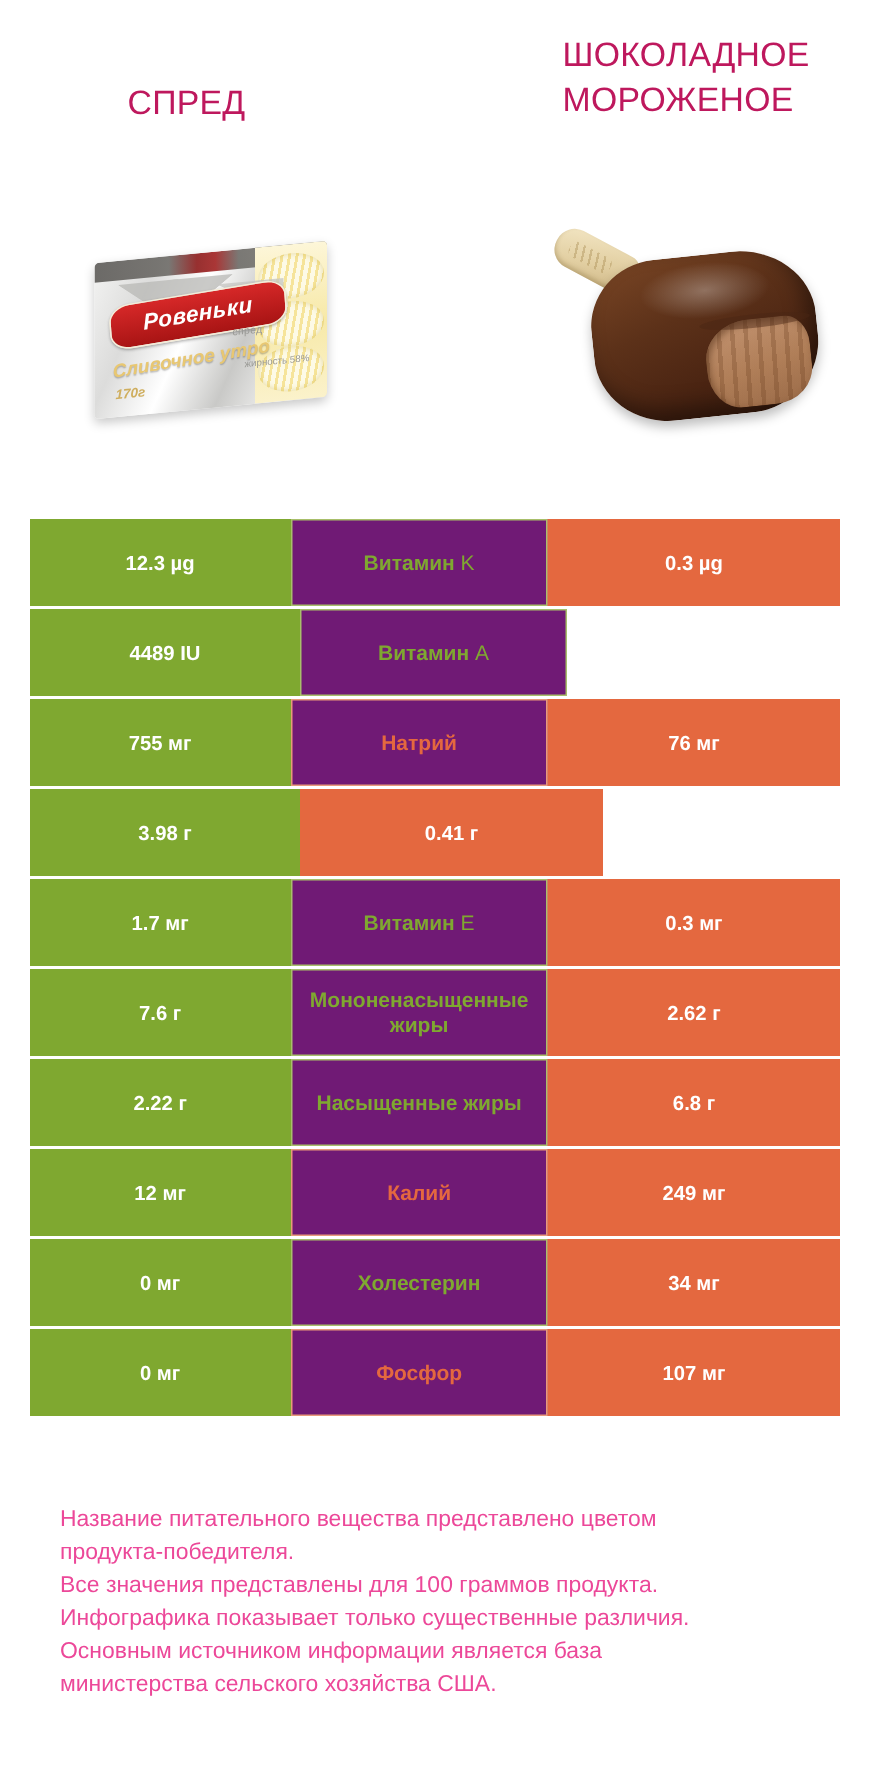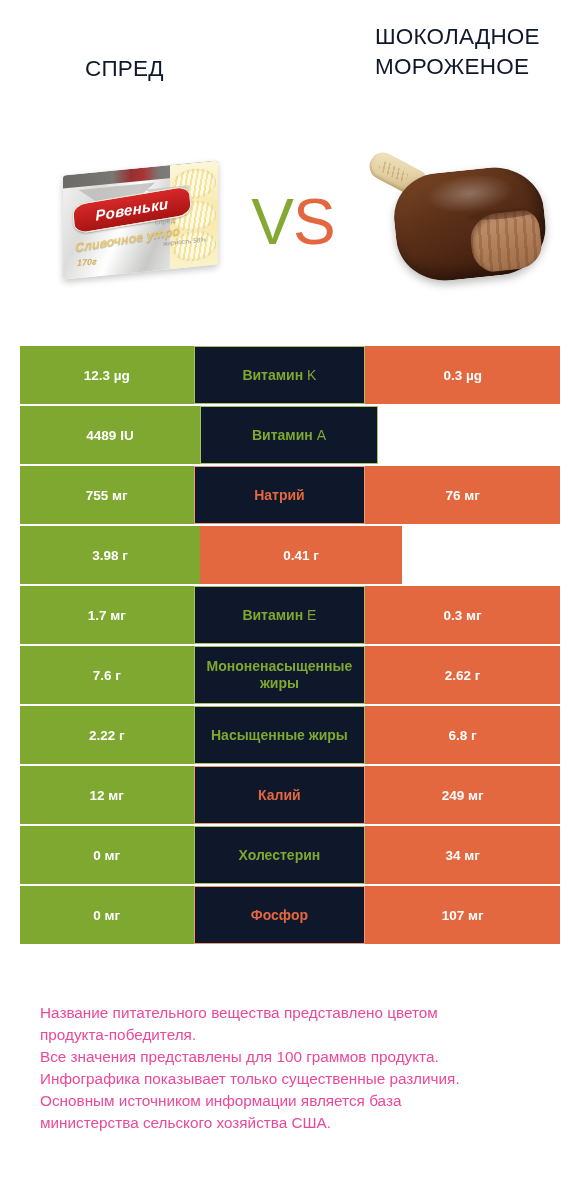--- a/index.html
+++ b/index.html
@@ -17,21 +17,21 @@
 
   
   .titles {
     position: absolute;
     top: 0; left: 0;
     width: 580px;
     height: 130px;
   }
   .title {
     position: absolute;
-    color: #0f172a;
+    color: #be185d;
     font-size: 22.5px;
     font-weight: 400;
     letter-spacing: 0.2px;
     line-height: 30px;
     text-transform: uppercase;
   }
   .title-left {
     left: 85px;
     top: 54px;
     width: 185px;
@@ -276,21 +276,21 @@
   }
   .cell-right {
     width: 202px;
     background: #e4683f;
     color: #ffffff;
     font-size: 13.5px;
     font-weight: bold;
   }
   .cell-mid {
     width: 178px;
-    background: #0f172a;
+    background: #701a75;
     font-size: 14px;
     font-weight: bold;
     line-height: 17px;
     padding: 0 2px;
     overflow: hidden;
     white-space: nowrap;
   }
   .cell-mid.wrapped { white-space: normal; }
   .cell-mid.win-green {
     color: #7fa830;
@@ -348,21 +348,20 @@
         <div class="pack-logo-ribbon"></div>
         <div class="pack-logo-text">Ровеньки</div>
       </div>
       <div class="pack-kind">спред</div>
       <div class="pack-sub">Сливочное утро</div>
       <div class="pack-pct">жирность 58%</div>
       <div class="pack-weight">170г</div>
     </div>
   </div>
 
-  <div class="vs"><span class="v">V</span><span class="s">S</span></div>
 
   <div class="bar-wrap">
     <div class="bar-stick"></div>
     <div class="bar-body">
       <div class="bar-bite"></div>
     </div>
   </div>
 
 </div>
 

